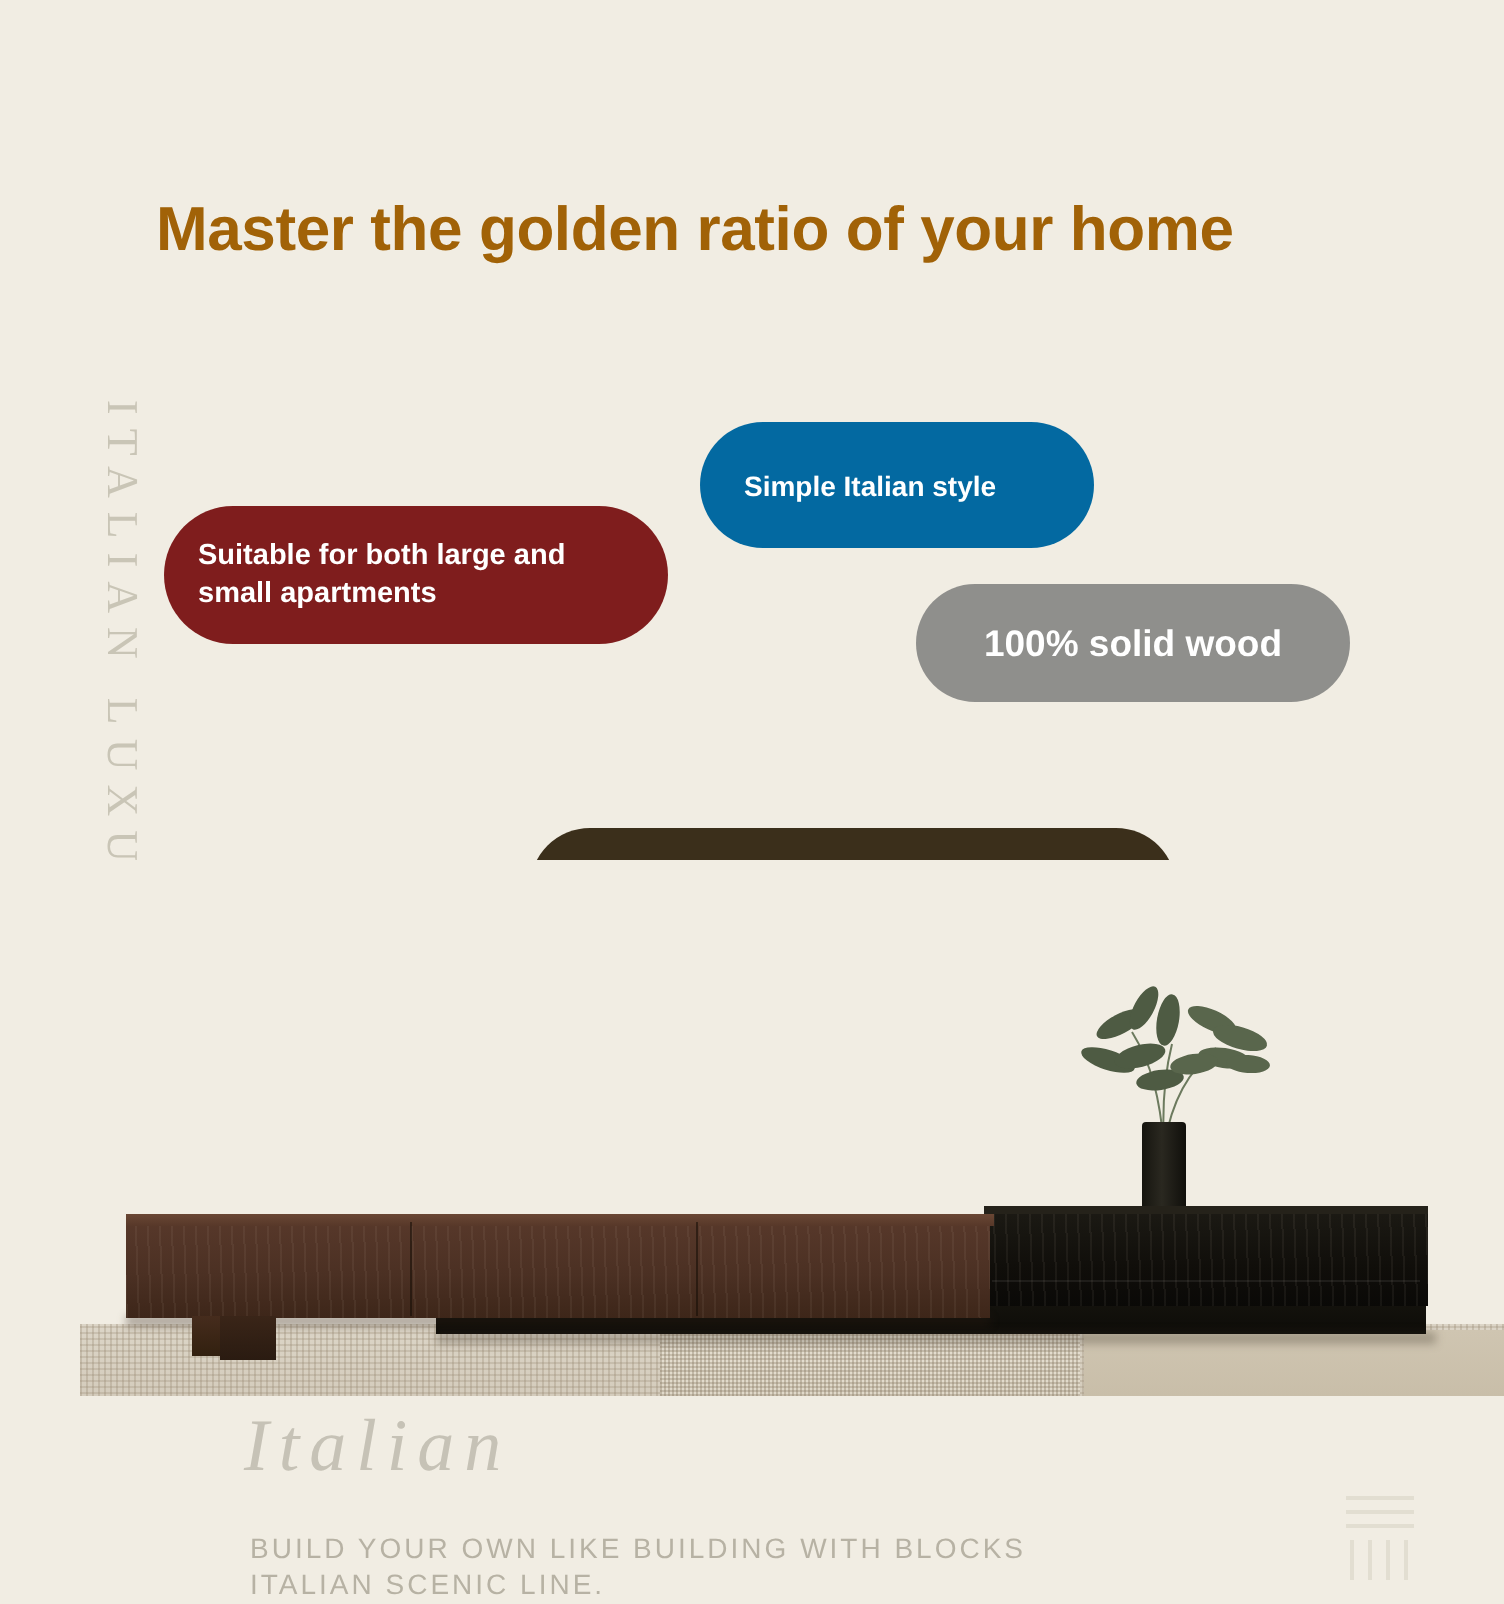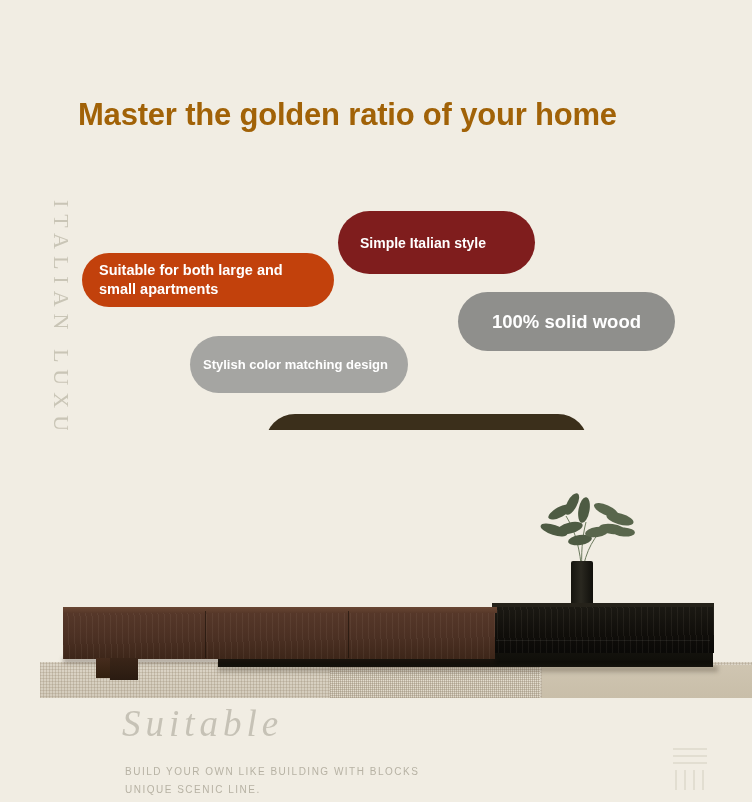--- a/index.html
+++ b/index.html
@@ -60,30 +60,30 @@
     align-items: center;
     border-radius: 999px;
     color: #ffffff;
     font-weight: 700;
     box-sizing: border-box;
   }
   .pill span { display: block; }
 
   #pill-suitable {
     left: 82px; top: 253px;
-    width: 252px; height: 54px;
-    background: #c2410c;
+    width: 252px; height: 69px;
+    background: #7f1d1d;
     padding: 0 17px;
     font-size: 14.5px;
     line-height: 1.28;
   }
   #pill-italian {
-    left: 338px; top: 211px;
+    left: 350px; top: 211px;
     width: 197px; height: 63px;
-    background: #7f1d1d;
+    background: #0369a1;
     padding: 0 22px;
     font-size: 14px;
   }
   #pill-wood {
     left: 458px; top: 292px;
     width: 217px; height: 59px;
     background: #8f8f8c;
     padding: 0 23px;
     font-size: 18.5px;
     justify-content: center;
@@ -242,21 +242,21 @@
     left: 122px; top: 702px;
     font-family: "Liberation Serif", serif;
     font-style: italic;
     font-size: 37px;
     letter-spacing: 5px;
     color: #c6c2b6;
   }
   .tagline {
     position: absolute;
     left: 125px;
-    font-size: 10px;
+    font-size: 14px;
     letter-spacing: 1.5px;
     color: #b7b2a4;
   }
   #tagline1 { top: 766px; }
   #tagline2 { top: 784px; }
 
   .corner-mark {
     position: absolute;
     left: 673px; top: 748px;
     width: 34px; height: 42px;
@@ -285,23 +285,20 @@
   </div>
 
   <div class="pill" id="pill-italian">
     <span>Simple Italian style</span>
   </div>
 
   <div class="pill" id="pill-wood">
     <span>100% solid wood</span>
   </div>
 
-  <div class="pill" id="pill-stylish">
-    <span>Stylish color matching design</span>
-  </div>
 
   <div class="pill" id="pill-adjust">
     <span>2.25-3.5m adjustable</span>
   </div>
 
   <div class="scene">
     <div class="wall"></div>
 
     <div class="rug"></div>
     <div class="rug-b"></div>
@@ -343,25 +340,25 @@
     <div class="wood-cab">
       <div class="wood-grain"></div>
     </div>
     <div class="wood-top"></div>
     <div class="drawer-seam" style="left:205px;"></div>
     <div class="drawer-seam" style="left:348px;"></div>
     <div class="cab-leg2"></div>
     <div class="cab-leg"></div>
   </div>
 
-  <div class="script-word">Suitable</div>
+  <div class="script-word">Italian</div>
 
   <div class="tagline" id="tagline1">BUILD YOUR OWN LIKE BUILDING WITH BLOCKS</div>
 
-  <div class="tagline" id="tagline2">UNIQUE SCENIC LINE.</div>
+  <div class="tagline" id="tagline2">ITALIAN SCENIC LINE.</div>
 
   <div class="corner-mark">
     <div class="h" style="top:0px;"></div>
     <div class="h" style="top:7px;"></div>
     <div class="h" style="top:14px;"></div>
     <div class="v" style="left:2px;"></div>
     <div class="v" style="left:11px;"></div>
     <div class="v" style="left:20px;"></div>
     <div class="v" style="left:29px;"></div>
   </div>

